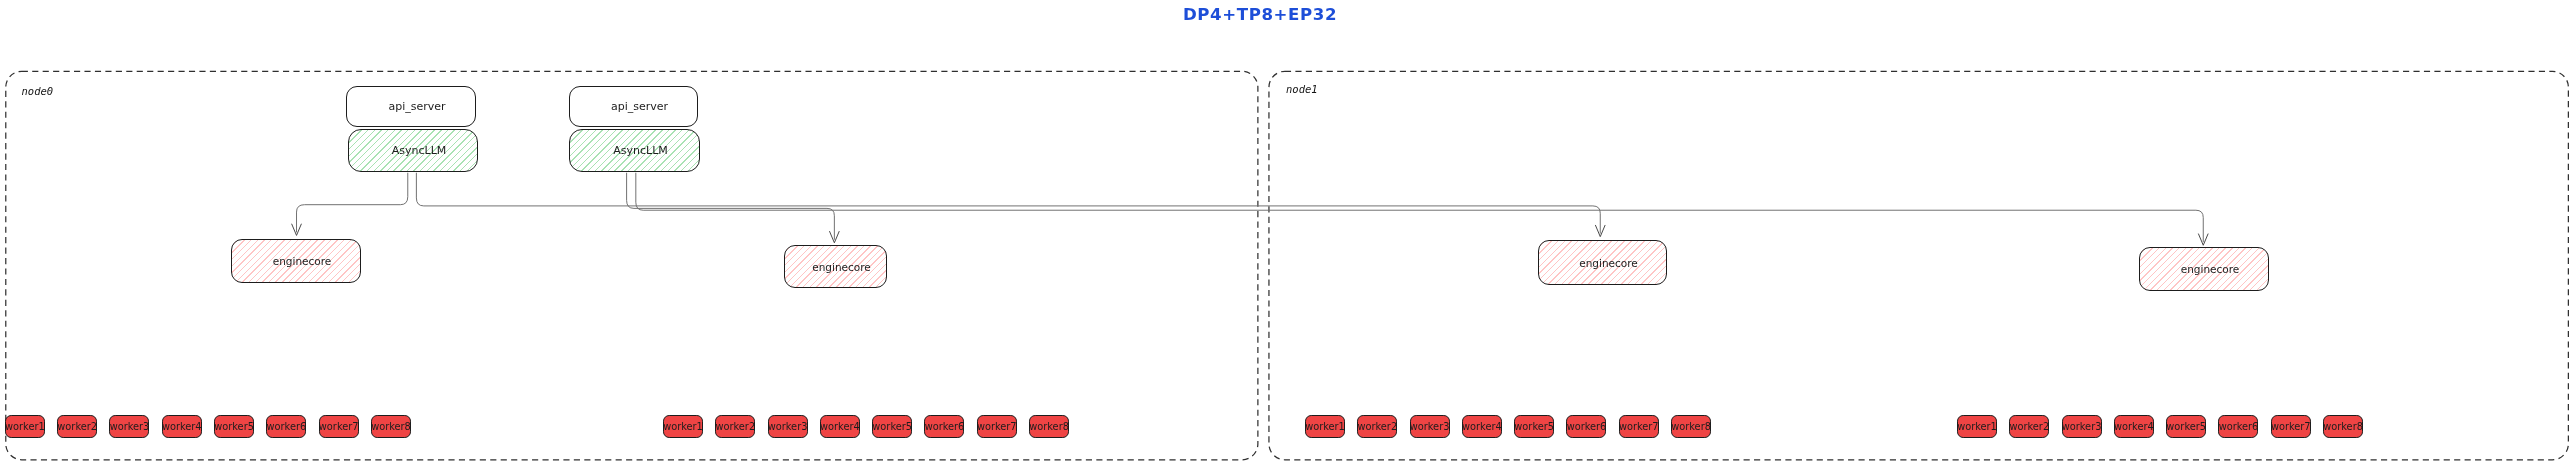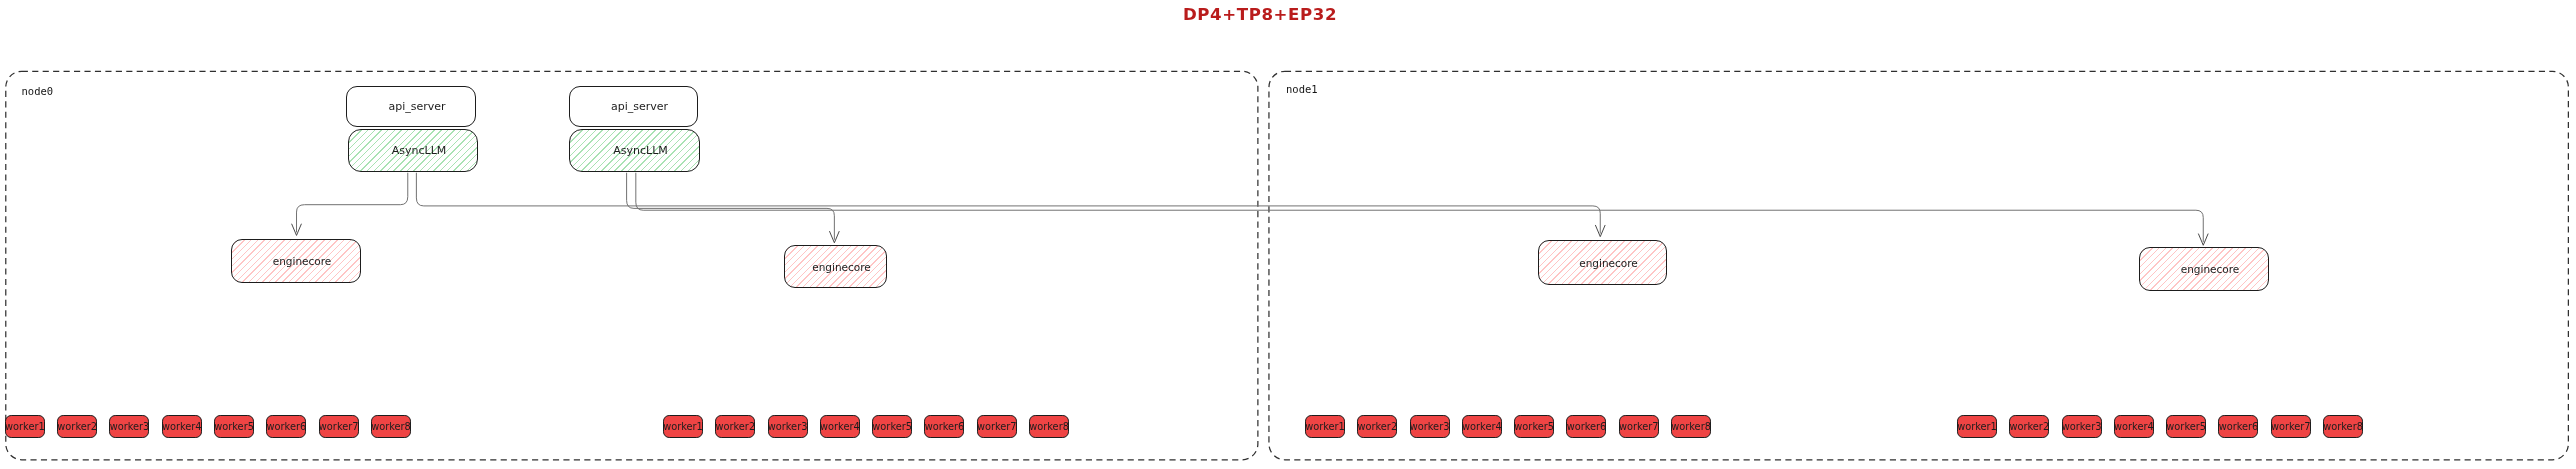--- a/index.html
+++ b/index.html
@@ -9,27 +9,27 @@
     background:#ffffff;
     font-family:"DejaVu Sans","Liberation Sans",sans-serif;
     color:#1d1d1d;
     overflow:hidden;
   }
   .title{
     position:absolute;
     left:1137px;top:4.9px;width:246px;
     text-align:center;
     font-size:16.6px;font-weight:600;letter-spacing:0.6px;
-    color:#b91c1c;
+    color:#1d4ed8;
   }
   svg.layer{position:absolute;left:0;top:0;width:2576px;height:469px;}
   .node-label{
     position:absolute;
     font-family:"DejaVu Sans Mono","Liberation Mono",monospace;
-    font-size:10.5px;font-weight:500;color:#141414;
+    font-size:10.5px;font-weight:500;color:#141414;font-style:italic;
   }
   .box{
     position:absolute;
     box-sizing:border-box;
     border:1.5px solid #1d1d1d;
     background:#ffffff;
     display:flex;align-items:center;justify-content:center;
     font-size:11px;color:#1d1d1d;padding-left:12px;
   }
   .rounded-lg{border-radius:11px;}

